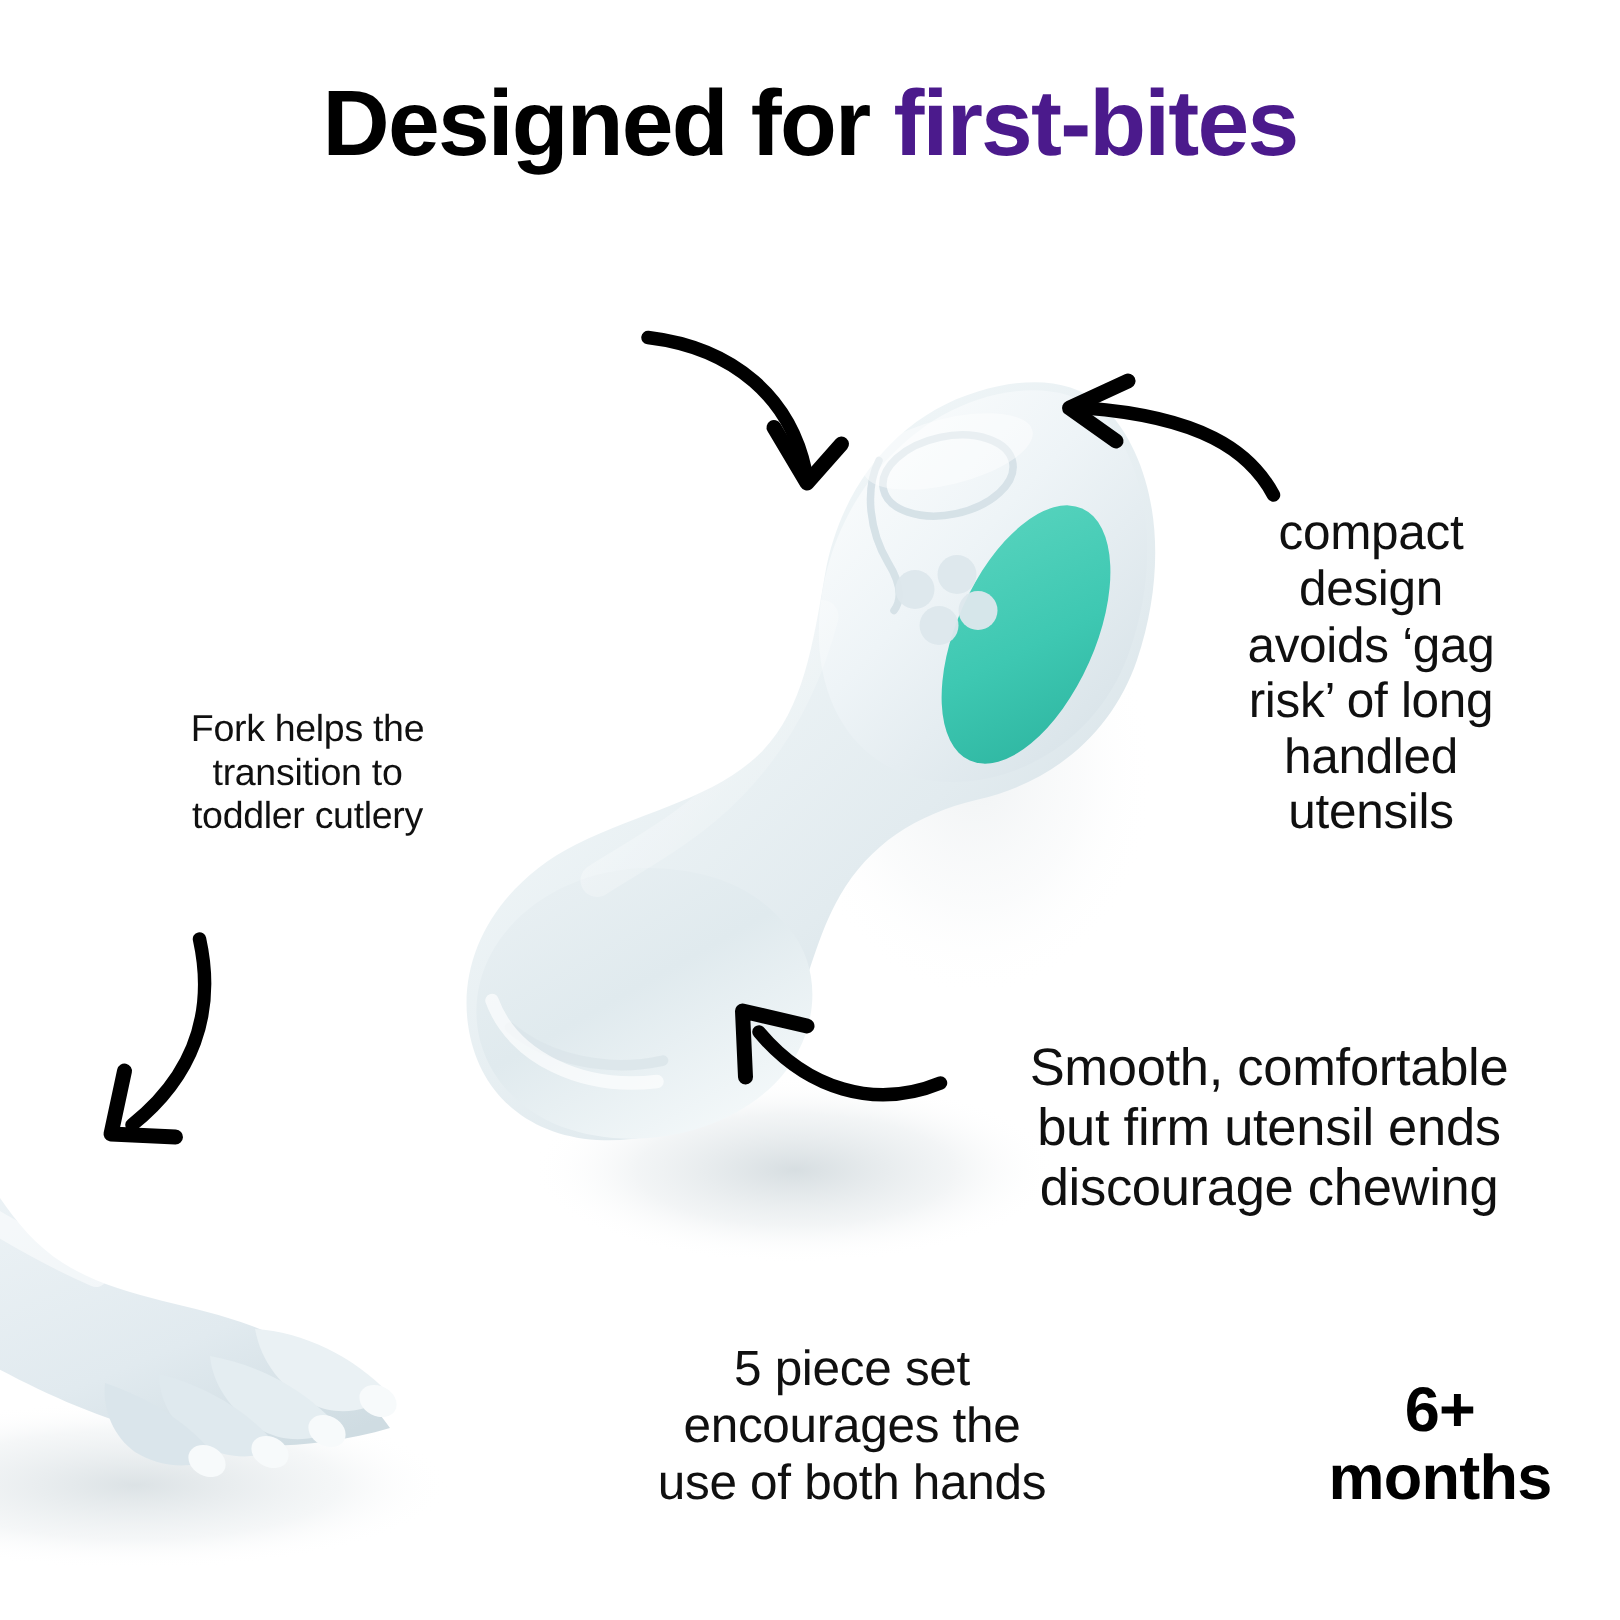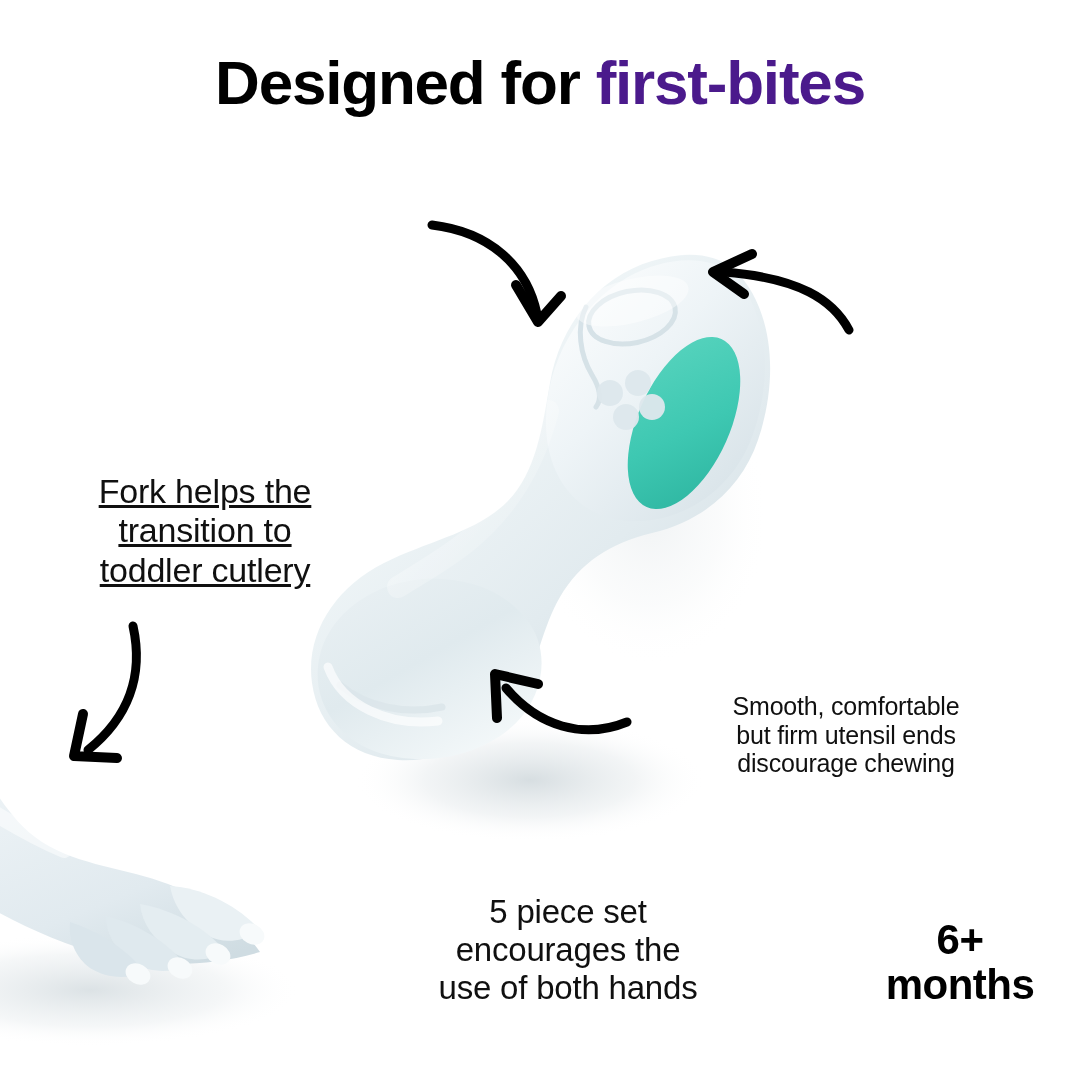--- a/index.html
+++ b/index.html
@@ -49,34 +49,33 @@
 
   #callout-handles {
     left: 24px; top: 198px; width: 400px;
     text-align: center;
     font-size: 34px;
     line-height: 1.15;
   }
   #callout-fork {
     left: 20px; top: 472px; width: 370px;
     text-align: center;
-    font-size: 34px;
+    font-size: 25px;
     line-height: 1.16;
-    text-decoration: underline;
   }
   #callout-compact {
     left: 766px; top: 336px; width: 296px;
     text-align: center;
     font-size: 33px;
     line-height: 1.13;
   }
   #callout-smooth {
     left: 630px; top: 692px; width: 432px;
     text-align: center;
-    font-size: 25px;
+    font-size: 35px;
     line-height: 1.14;
   }
   #callout-twopiece {
     left: 392px; top: 893px; width: 352px;
     text-align: center;
     font-size: 33px;
     line-height: 1.15;
   }
 
   
@@ -298,20 +297,26 @@
 
   <div class="headline">
     <span>Designed for </span><span class="hl-accent">first-bites</span>
   </div>
 
 
   <div class="callout" id="callout-fork">Fork helps the
 transition to
 toddler cutlery</div>
 
+  <div class="callout" id="callout-compact">compact
+design
+avoids ‘gag
+risk’ of long
+handled
+utensils</div>
 
   <div class="callout" id="callout-smooth">Smooth, comfortable
 but firm utensil ends
 discourage chewing</div>
 
   <div class="callout" id="callout-twopiece">5 piece set
 encourages the
 use of both hands</div>
 
   <div id="age-badge">6+

